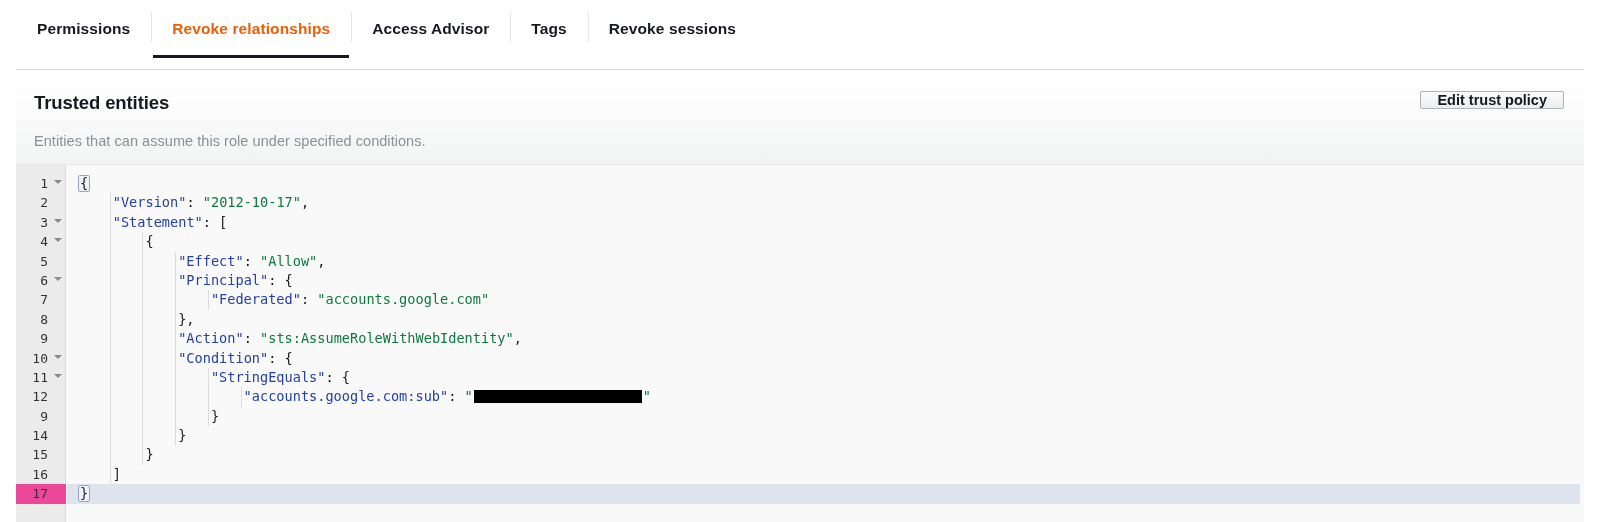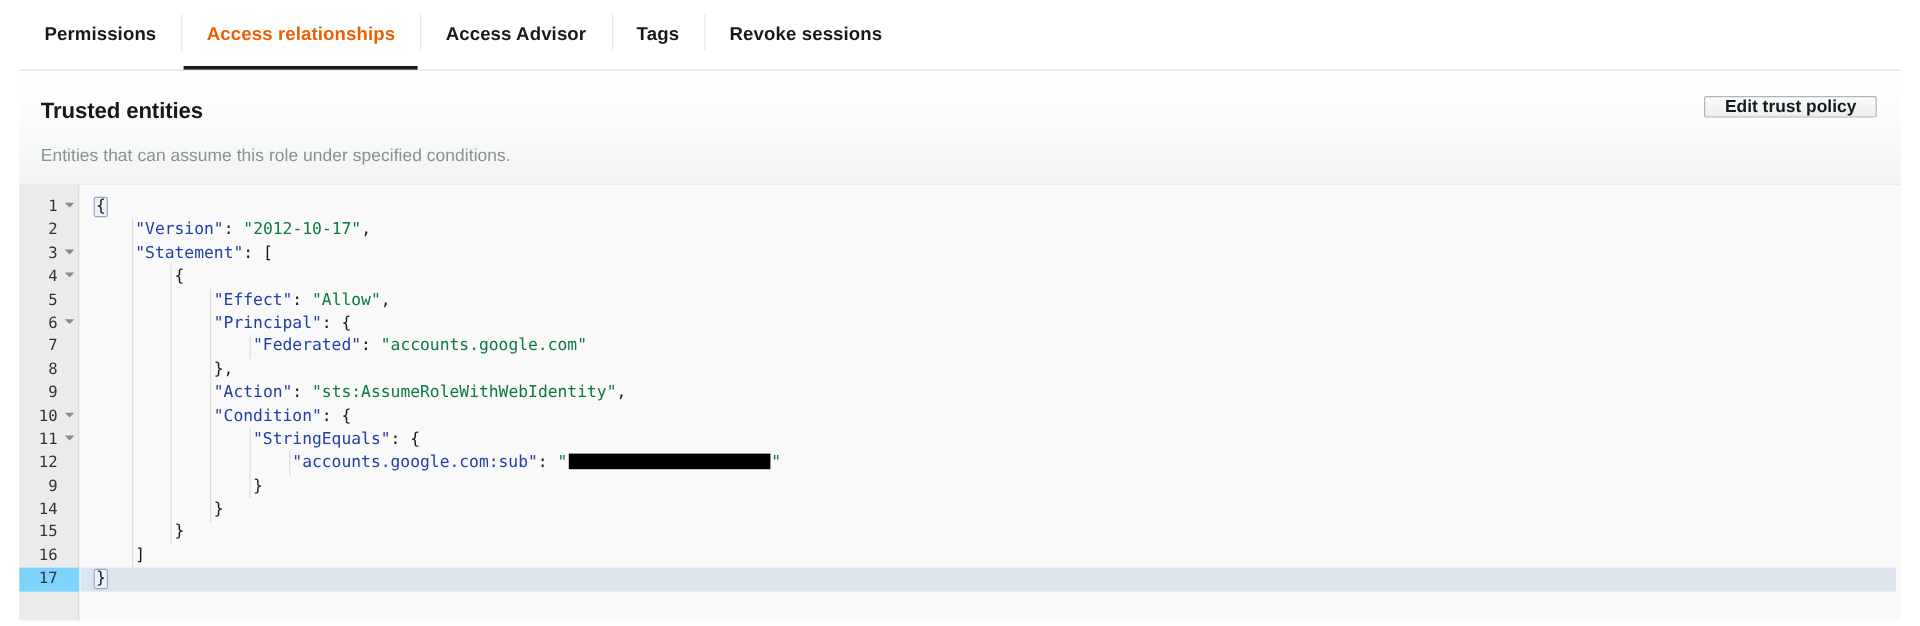--- a/index.html
+++ b/index.html
@@ -11,21 +11,21 @@
     height: 522px;
     background: #ffffff;
     font-family: "Liberation Sans", sans-serif;
     color: #16191f;
     overflow: hidden;
   }
 
   
   .tabbar {
     position: relative;
-    height: 59px;
+    height: 70px;
     margin: 0 16px;
     display: flex;
     align-items: flex-start;
     box-sizing: border-box;
   }
   .tabbar::after {
     content: "";
     position: absolute;
     left: 0;
     right: 0;
@@ -182,21 +182,21 @@
     color: #333333;
     box-sizing: border-box;
   }
   .gut-row .num {
     position: absolute;
     right: 18px;
     top: 1px;
     line-height: 18px;
   }
   .gut-row.active {
-    background: #7dd3fc;
+    background: #ec4899;
   }
   .fold {
     position: absolute;
     right: 4px;
     top: 6px;
     width: 0;
     height: 0;
     border-left: 4px solid transparent;
     border-right: 4px solid transparent;
     border-top: 4px solid #8a8a8a;
@@ -273,21 +273,21 @@
   }
 </style>
 </head>
 <body>
 
 <div class="tabbar">
   <div class="tab">
     <span>Permissions</span>
   </div>
   <div class="tab active">
-    <span>Access relationships</span>
+    <span>Revoke relationships</span>
   </div>
   <div class="tab">
     <span>Access Advisor</span>
   </div>
   <div class="tab">
     <span>Tags</span>
   </div>
   <div class="tab">
     <span>Revoke sessions</span>
   </div>

